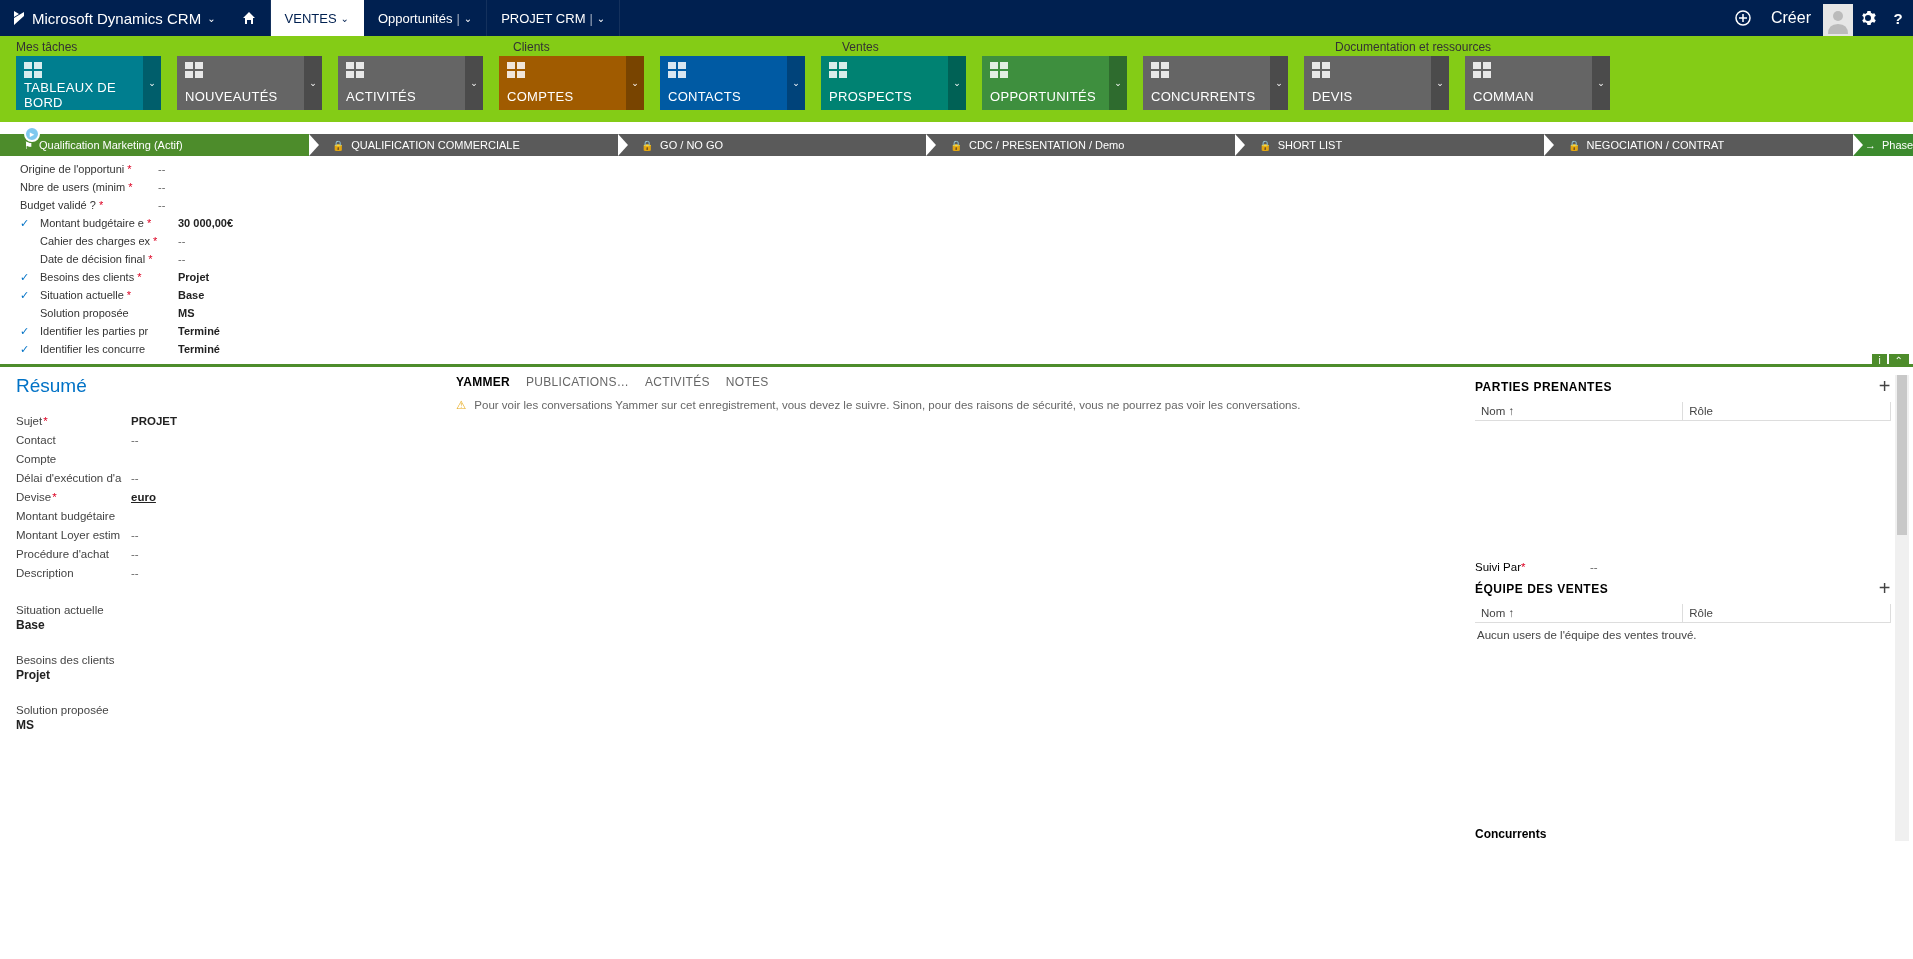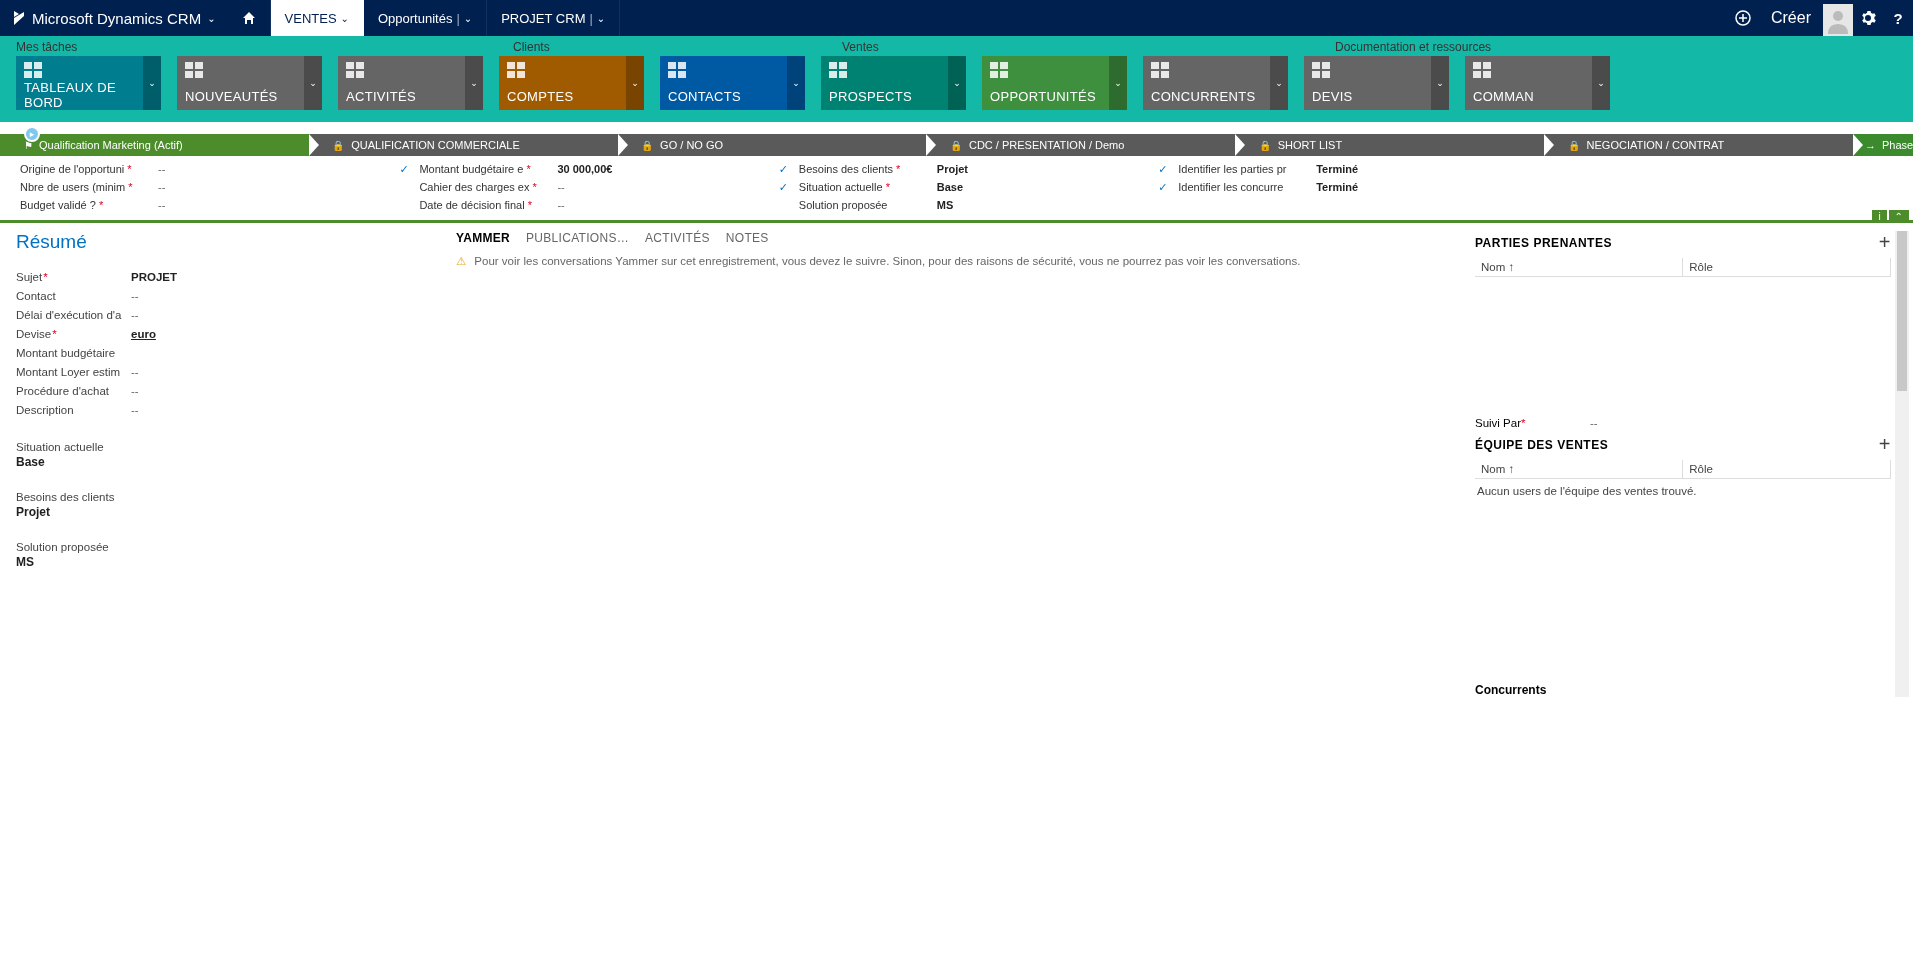--- a/index.html
+++ b/index.html
@@ -12,21 +12,21 @@
 .topnav .nav-item { display: flex; align-items: center; padding: 0 14px; font-size: 13px; gap: 4px; cursor: pointer; border-right: 1px solid rgba(255,255,255,0.08); }
 .topnav .nav-item.active { background: #fff; color: #002050; }
 .topnav .nav-item.home { padding: 0 14px; }
 .topnav .spacer { flex: 1; }
 .topnav .right-item { display: flex; align-items: center; padding: 0 12px; gap: 20px; cursor: pointer; }
 .topnav .icon-btn { width: 30px; display: flex; align-items: center; justify-content: center; cursor: pointer; }
 .topnav .avatar { width: 32px; height: 32px; background: #e6e6e6; display: flex; align-items: center; justify-content: center; margin-top: 4px; }
 .chev { font-size: 10px; }
 
 
-.tilebar-wrap { background: #14b8a6; padding: 0 16px 12px 16px; }
+.tilebar-wrap { background: #84cc16; padding: 0 16px 12px 16px; }
 .section-labels { display: flex; font-size: 12px; color: #333; padding: 4px 0 2px 0; }
 .section-labels div { white-space: nowrap; }
 .tiles { display: flex; gap: 16px; overflow: hidden; }
 .tile { position: relative; width: 145px; height: 54px; color: #fff; display: flex; flex-direction: column; justify-content: space-between; padding: 6px 8px; cursor: pointer; flex-shrink: 0; }
 .tile .tile-drop { position: absolute; right: 0; top: 0; bottom: 0; width: 18px; background: rgba(0,0,0,0.25); display: flex; align-items: center; justify-content: center; font-size: 9px; }
 .tile .tile-icon { height: 18px; }
 .tile .tile-label { font-size: 13px; letter-spacing: 0.3px; }
 .tile.teal { background: #007e8f; }
 .tile.gray { background: #656565; }
 .tile.gray2 { background: #656565; }
@@ -43,21 +43,21 @@
 .stage.active { background: #4d8c2b; }
 .stage.next { background: #3c8a2e; flex: 0 0 60px; padding-left: 12px; }
 .stage::after { content: ""; position: absolute; right: -10px; top: 0; border-top: 11px solid transparent; border-bottom: 11px solid transparent; border-left: 10px solid #5a5a5a; z-index: 2; }
 .stage.active::after { border-left-color: #4d8c2b; }
 .stage.next::after { display:none; }
 .stage::before { content: ""; position: absolute; left: 0; top: 0; border-top: 11px solid transparent; border-bottom: 11px solid transparent; border-left: 10px solid #fff; z-index: 1; }
 .stage:first-child::before { display: none; }
 .lock { font-size: 10px; }
 
 
-.stage-details { display: flex; border-bottom: 3px solid #4d8c2b; padding: 4px 16px 6px 0; position: relative; }
+.stage-details { display: flex; border-bottom: 3px solid #4d8c2b; padding: 4px 16px 6px 0; position: relative; flex-direction: column; }
 .stage-col { flex: 1; padding: 0 20px; font-size: 11px; color: #333; }
 .stage-row { display: flex; align-items: center; height: 18px; gap: 8px; }
 .stage-row .check { color: #0072c6; width: 12px; font-size: 11px; }
 .stage-row .lbl { width: 130px; white-space: nowrap; overflow: hidden; text-overflow: ellipsis; color: #333; }
 .stage-row .req { color: #d02; }
 .stage-row .val { font-weight: 600; color: #222; }
 .stage-row .empty { color: #666; }
 .info-collapse { position: absolute; right: 4px; bottom: -3px; display: flex; gap: 2px; }
 .info-collapse span { background: #4d8c2b; color: #fff; font-size: 10px; padding: 1px 6px; cursor: pointer; }
 
@@ -374,20 +374,24 @@
     <div id="resume-rows">
         <div class="form-row">
           <span class="flabel">Sujet<span class="freq">*</span></span>
           <span class="fval  ">PROJET</span>
         </div>
         <div class="form-row">
           <span class="flabel">Contact</span>
           <span class="fval empty ">--</span>
         </div>
         <div class="form-row">
+          <span class="flabel">Compte</span>
+          <span class="fval empty "></span>
+        </div>
+        <div class="form-row">
           <span class="flabel">Délai d'exécution d'a</span>
           <span class="fval empty ">--</span>
         </div>
         <div class="form-row">
           <span class="flabel">Devise<span class="freq">*</span></span>
           <span class="fval  link">euro</span>
         </div>
         <div class="form-row">
           <span class="flabel">Montant budgétaire</span>
           <span class="fval empty "></span>

